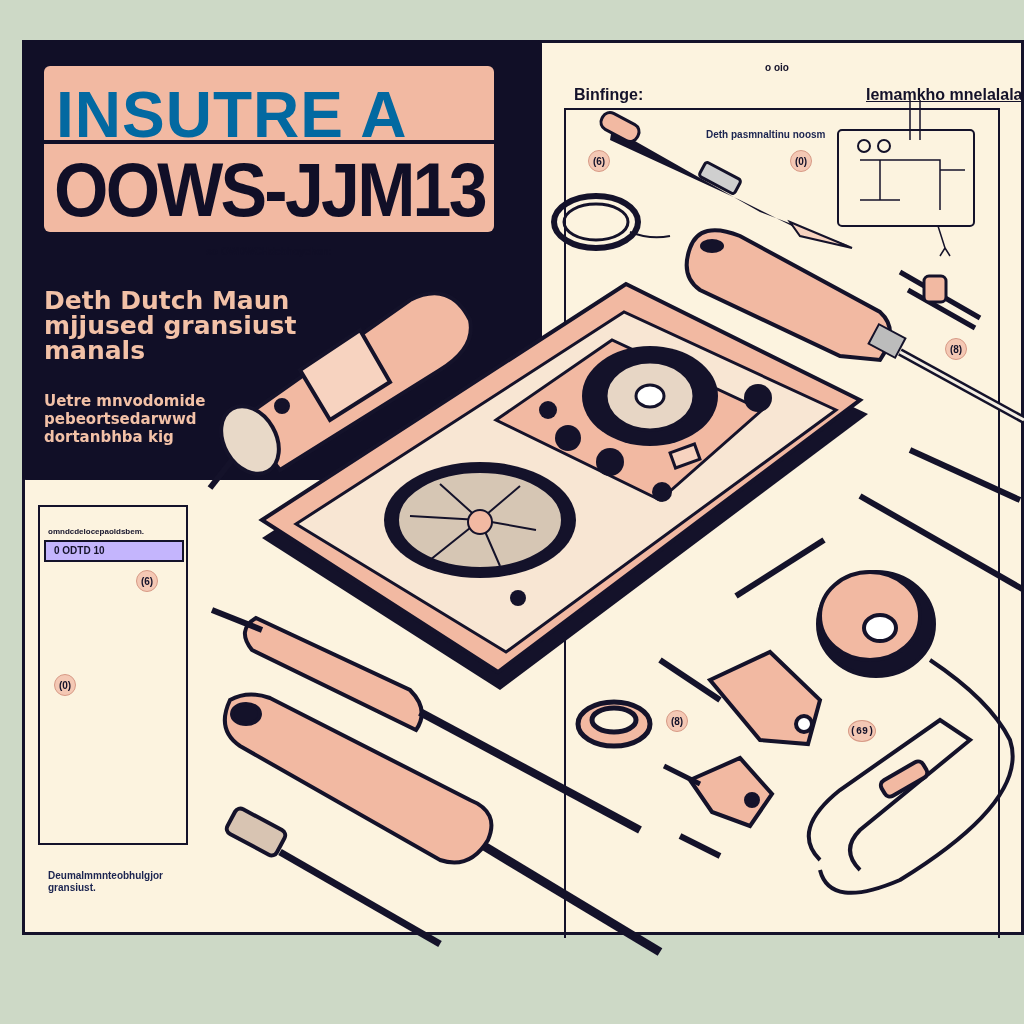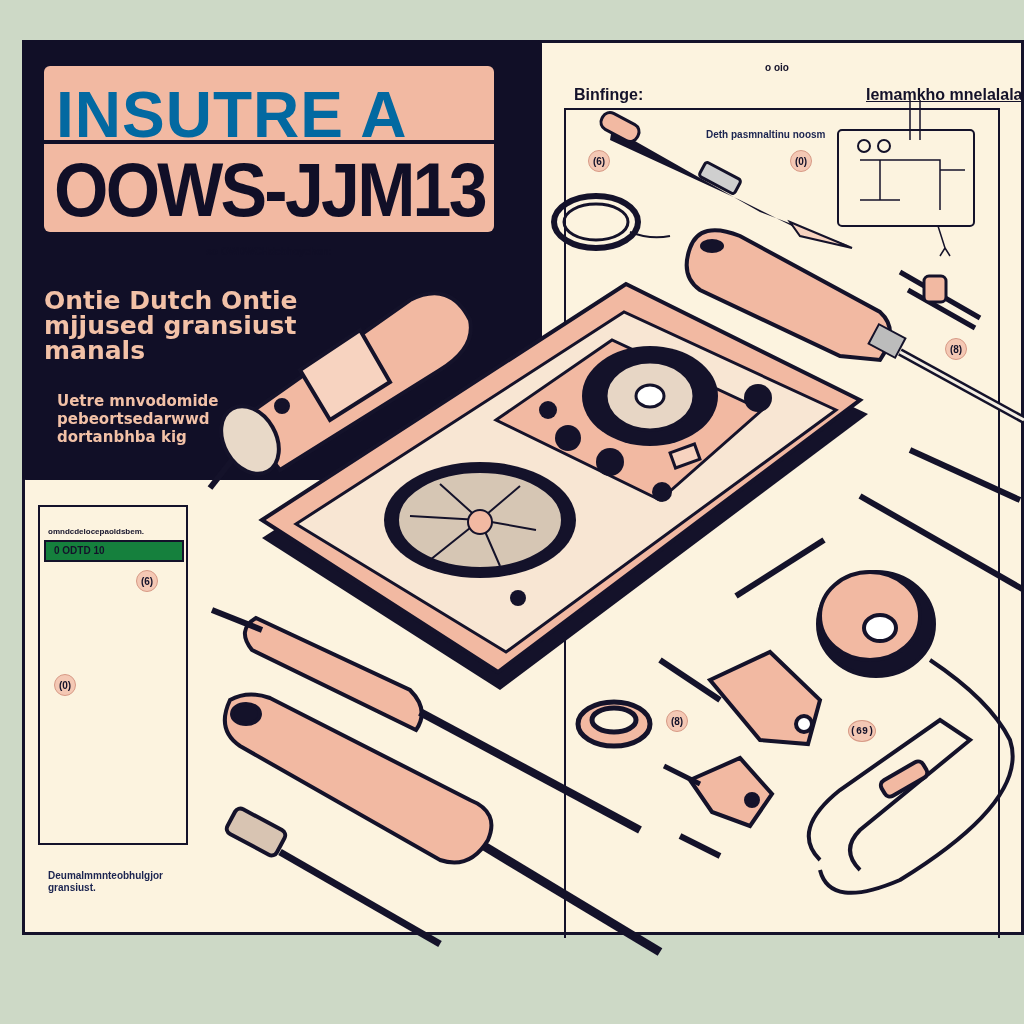--- a/index.html
+++ b/index.html
@@ -33,56 +33,56 @@
   }
   .title-sub-row { position: absolute; left: 44px; top: 246px; width: 450px; height: 10px; display:flex; align-items:center; }
   .title-sub-row .rule { flex: 1; height: 2px; background: #110f27; margin: 0 6px; }
   .title-sub { font-size: 10px; font-weight: 700; color: #110f27; white-space: nowrap; }
   .subhead {
     position: absolute; left: 44px; top: 288px; width: 290px; font-size: 25px; font-weight: 700;
     color: #f2c1a7; line-height: 25px; font-family: "DejaVu Sans", sans-serif;
   }
   .subtext {
     position: absolute; left: 44px; top: 392px; width: 200px; font-size: 15px; font-weight: 700;
-    color: #f2c1a7; line-height: 18px; font-family: "DejaVu Sans", sans-serif; margin-left: 13px;
+    color: #f2c1a7; line-height: 18px; font-family: "DejaVu Sans", sans-serif;
   }
   .section-header {
     position: absolute; font-size: 16px; font-weight: 700; color: #14122a;
   }
   .diagram-box { position: absolute; border: 2px solid #14122a; }
   .callout {
     position: absolute; width: 22px; height: 22px; border-radius: 50%;
     background: #f4c8b4; border: 1px solid #d79a86; color: #14122a;
     font-size: 10px; font-weight: 700; display: flex; align-items: center; justify-content: center;
   }
   .side-box { position: absolute; left: 38px; top: 505px; width: 150px; height: 340px; border: 2px solid #14122a; }
   .side-header { position: absolute; left: 48px; top: 527px; font-size: 8px; font-weight: 700; color: #14122a; }
   .side-band {
-    position: absolute; left: 44px; top: 540px; width: 140px; height: 22px; background: #15803d;
+    position: absolute; left: 44px; top: 540px; width: 140px; height: 22px; background: #c4b5fd;
     border: 2px solid #14122a; font-size: 10px; font-weight: 700; color: #14122a; padding: 3px 8px;
   }
   .side-footer { position: absolute; left: 48px; top: 870px; width: 140px; font-size: 10px; font-weight: 700; color: #1b2450; line-height: 12px; }
   svg.art { position: absolute; left: 0; top: 0; }
 </style>
 </head>
 <body>
 
 <div class="sheet"></div>
 <div class="dark-panel"></div>
 
 <div class="title-box"></div>
 <div class="title-line1">INSUTRE A</div>
 <div class="title-divider"></div>
 <div class="title-line2">OOWS-JJM13</div>
 <div class="title-sub-row">
   <span class="rule"></span>
   <span class="title-sub">so OWDWCHdebhoyehon:</span>
   <span class="rule"></span>
 </div>
-<div class="subhead">Ontie Dutch Ontie mjjused gransiust manals</div>
+<div class="subhead">Deth Dutch Maun mjjused gransiust manals</div>
 <div class="subtext">Uetre mnvodomide pebeortsedarwwd dortanbhba kig</div>
 
 <div class="section-header" style="left:765px;top:62px;font-size:10px;">o oio</div>
 <div class="section-header" style="left:574px;top:86px;">Binfinge:</div>
 <div class="section-header" style="left:866px;top:86px;text-decoration:underline;">Iemamkho mnelalala</div>
 <div class="diagram-box" style="left:564px;top:108px;width:436px;height:830px;border-bottom:none;"></div>
 <div class="section-header" style="left:706px;top:120px;width:120px;font-size:10px;line-height:12px;color:#1b2450;margin-top:9px;">Deth pasmnaltinu noosm</div>
 
 <div class="side-box"></div>
 <div class="side-header">omndcdelocepaoldsbem.</div>

